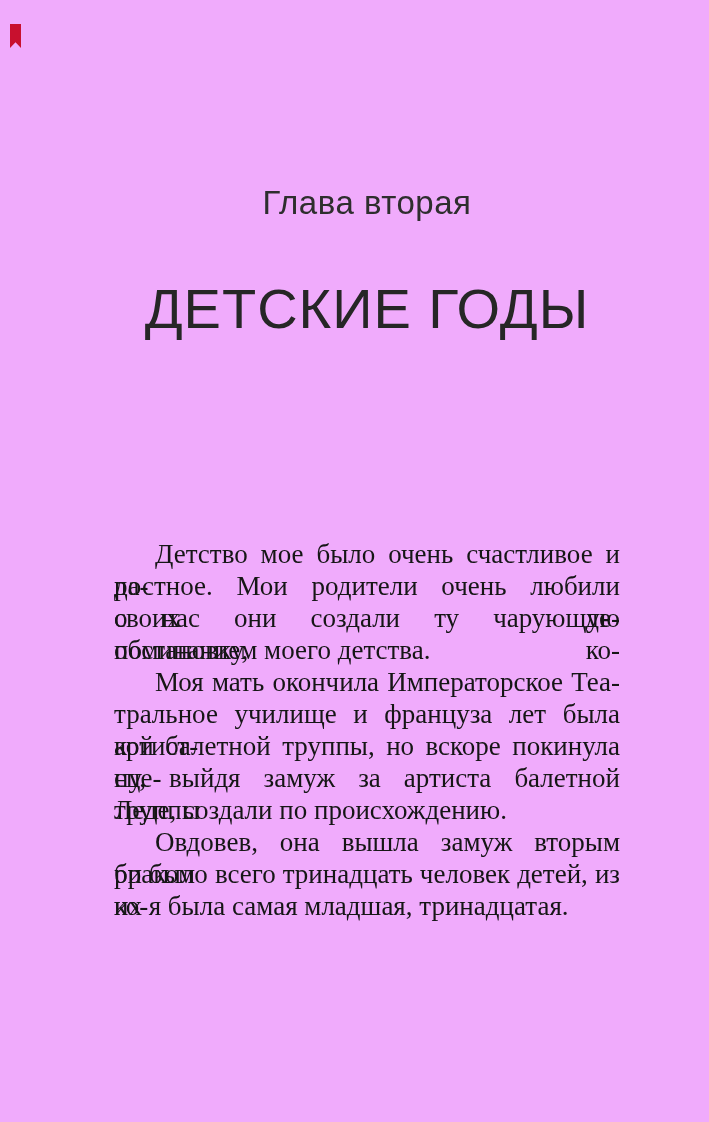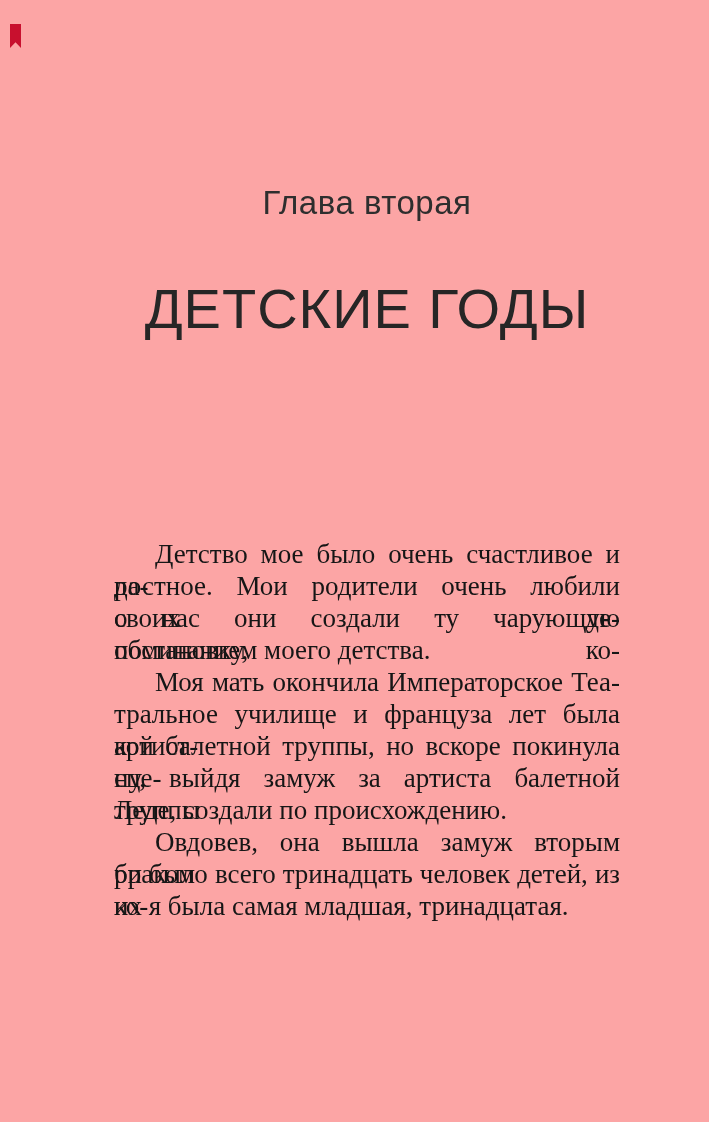--- a/index.html
+++ b/index.html
@@ -4,21 +4,21 @@
 <style>
   html, body {
     margin: 0;
     padding: 0;
     background: #ffffff;
   }
   .page {
     position: relative;
     width: 709px;
     height: 1122px;
-    background: #fca5a5;
+    background: #f0abfc;
     overflow: hidden;
     font-family: "Liberation Serif", serif;
   }
   .bookmark {
     position: absolute;
     left: 10px;
     top: 24px;
     width: 11px;
     height: 24px;
     background: #c8102e; 

